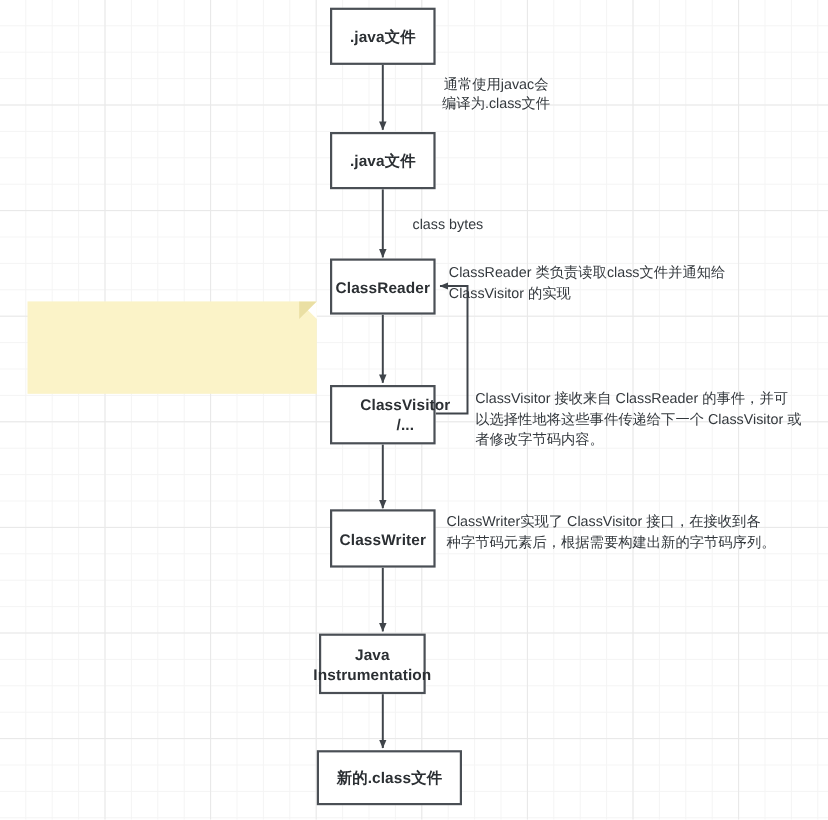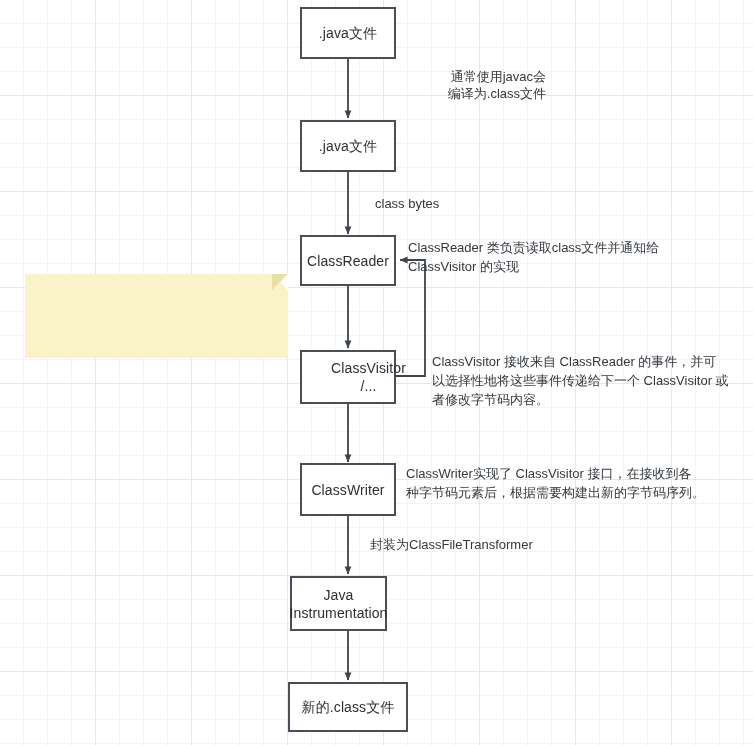--- a/index.html
+++ b/index.html
@@ -39,20 +39,21 @@
     background: #ffffff;
     color: #2b2f33;
     display: flex;
     align-items: center;
     justify-content: center;
     text-align: center;
     font-size: 14px;
     line-height: 18px;
     padding: 2px 4px;
     letter-spacing: 0.1px;
+    font-weight: bold;
   }
 
   .edge-label {
     position: absolute;
     color: #33383d;
     font-size: 13px;
     line-height: 17px;
     text-align: center;
     white-space: pre-line;
   }
@@ -152,30 +153,29 @@
   </div>
 
   <div class="node" style="left:300px; top:463px; width:96px; height:53px;">
     <span>ClassWriter</span>
   </div>
 
   <div class="node" style="left:290px; top:576px; width:97px; height:55px;">
     <span>Java Instrumentation</span>
   </div>
 
-  <div class="node" style="left:288px; top:682px; width:120px; height:50px;">
+  <div class="node" style="left:288px; top:682px; width:132px; height:50px;">
     <span>新的.class文件</span>
   </div>
 
-  <div class="edge-label" style="left:356px; top:68px; width:190px; text-align:right;">通常使用javac会
+  <div class="edge-label" style="left:356px; top:68px; width:190px; text-align:center;">通常使用javac会
 编译为.class文件</div>
 
   <div class="edge-label" style="left:375px; top:195px; width:130px; text-align:left;">class bytes</div>
 
-  <div class="edge-label" style="left:370px; top:536px; width:230px; text-align:left;">封装为ClassFileTransformer</div>
 
   <div class="annot" style="left:408px; top:238px; width:300px;">ClassReader 类负责读取class文件并通知给
 ClassVisitor 的实现</div>
 
   <div class="annot" style="left:432px; top:352px; width:318px;">ClassVisitor 接收来自 ClassReader 的事件，并可
 以选择性地将这些事件传递给下一个 ClassVisitor 或
 者修改字节码内容。</div>
 
   <div class="annot" style="left:406px; top:464px; width:344px;">ClassWriter实现了 ClassVisitor 接口，在接收到各
 种字节码元素后，根据需要构建出新的字节码序列。</div>

